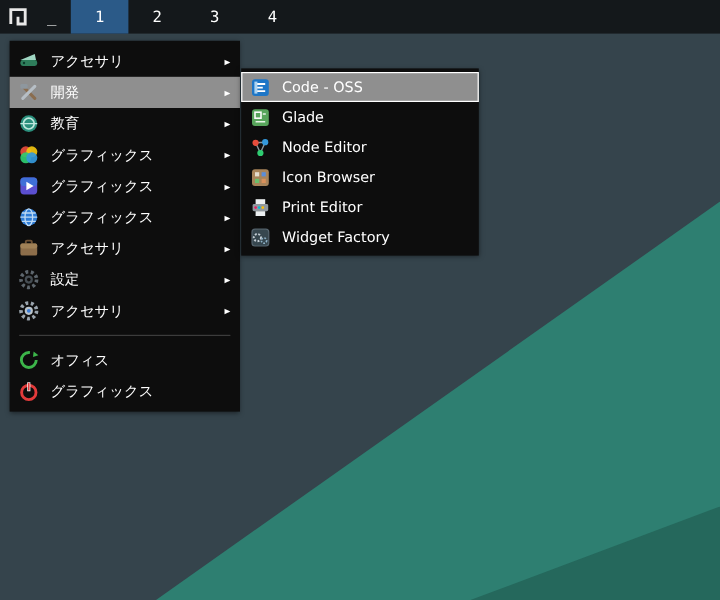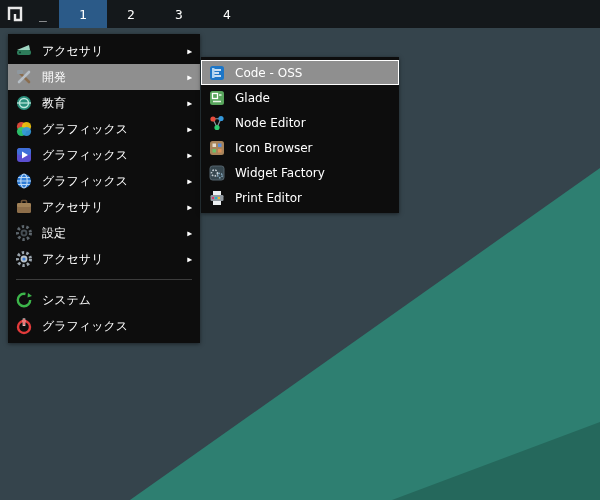--- a/index.html
+++ b/index.html
@@ -183,21 +183,21 @@
 
     <div class="separator"></div>
 
     <div class="menu-item">
       <span class="icon">
         <svg width="18" height="18" viewBox="0 0 18 18">
           <circle cx="9" cy="9" r="6.2" fill="none" stroke="#3cb54a" stroke-width="2.4" stroke-dasharray="30 9"></circle>
           <path d="M13 2 L17 5 L12.5 6.5 Z" fill="#3cb54a"></path>
         </svg>
       </span>
-      <span class="mlabel">システム</span>
+      <span class="mlabel">オフィス</span>
     </div>
 
 
     <div class="menu-item">
       <span class="icon">
         <svg width="18" height="18" viewBox="0 0 18 18">
           <circle cx="9" cy="10" r="6" fill="none" stroke="#e23b3b" stroke-width="2.4"></circle>
           <path d="M9 1.5 V9" stroke="#ffffff" stroke-width="2.6"></path>
           <path d="M9 2 V8.5" stroke="#e23b3b" stroke-width="1.4"></path>
         </svg>
@@ -247,40 +247,40 @@
       <span class="icon">
         <svg width="18" height="18" viewBox="0 0 18 18">
           <rect x="2" y="2" width="14" height="14" rx="2.5" fill="#a8845a"></rect>
           <rect x="4.5" y="4.5" width="3.5" height="3.5" fill="#e4dccd"></rect>
           <rect x="10" y="4.5" width="3.5" height="3.5" fill="#5b8dd9"></rect>
           <rect x="4.5" y="10" width="3.5" height="3.5" fill="#6cbf6c"></rect>
           <rect x="10" y="10" width="3.5" height="3.5" fill="#d9905b"></rect>
         </svg>
       </span>
       <span class="mlabel">Icon Browser</span>
-    </div>
-
-    <div class="submenu-item">
-      <span class="icon">
-        <svg width="18" height="18" viewBox="0 0 18 18">
-          <rect x="2" y="2" width="14" height="14" rx="2.5" fill="#37474f" stroke="#55646e" stroke-width="1"></rect>
-          <circle cx="6.5" cy="9" r="3" fill="none" stroke="#c3cdd4" stroke-width="1.6" stroke-dasharray="1.6 1.3"></circle>
-          <circle cx="12" cy="11.5" r="2.2" fill="none" stroke="#8fb3c9" stroke-width="1.4" stroke-dasharray="1.4 1.2"></circle>
-        </svg>
-      </span>
-      <span class="mlabel">Widget Factory</span>
     </div>
 
     <div class="submenu-item">
       <span class="icon">
         <svg width="18" height="18" viewBox="0 0 18 18">
           <rect x="5" y="2" width="8" height="4" fill="#eceff1"></rect>
           <rect x="2.5" y="6" width="13" height="6" rx="1.2" fill="#90989f"></rect>
           <circle cx="5" cy="9" r="1.1" fill="#e91e63"></circle>
           <circle cx="8" cy="9" r="1.1" fill="#00bcd4"></circle>
           <circle cx="11" cy="9" r="1.1" fill="#ffc107"></circle>
           <rect x="5" y="12" width="8" height="4" fill="#eceff1"></rect>
         </svg>
       </span>
       <span class="mlabel">Print Editor</span>
     </div>
+
+    <div class="submenu-item">
+      <span class="icon">
+        <svg width="18" height="18" viewBox="0 0 18 18">
+          <rect x="2" y="2" width="14" height="14" rx="2.5" fill="#37474f" stroke="#55646e" stroke-width="1"></rect>
+          <circle cx="6.5" cy="9" r="3" fill="none" stroke="#c3cdd4" stroke-width="1.6" stroke-dasharray="1.6 1.3"></circle>
+          <circle cx="12" cy="11.5" r="2.2" fill="none" stroke="#8fb3c9" stroke-width="1.4" stroke-dasharray="1.4 1.2"></circle>
+        </svg>
+      </span>
+      <span class="mlabel">Widget Factory</span>
+    </div>
   </div>
 </div>
 
 </body></html>

